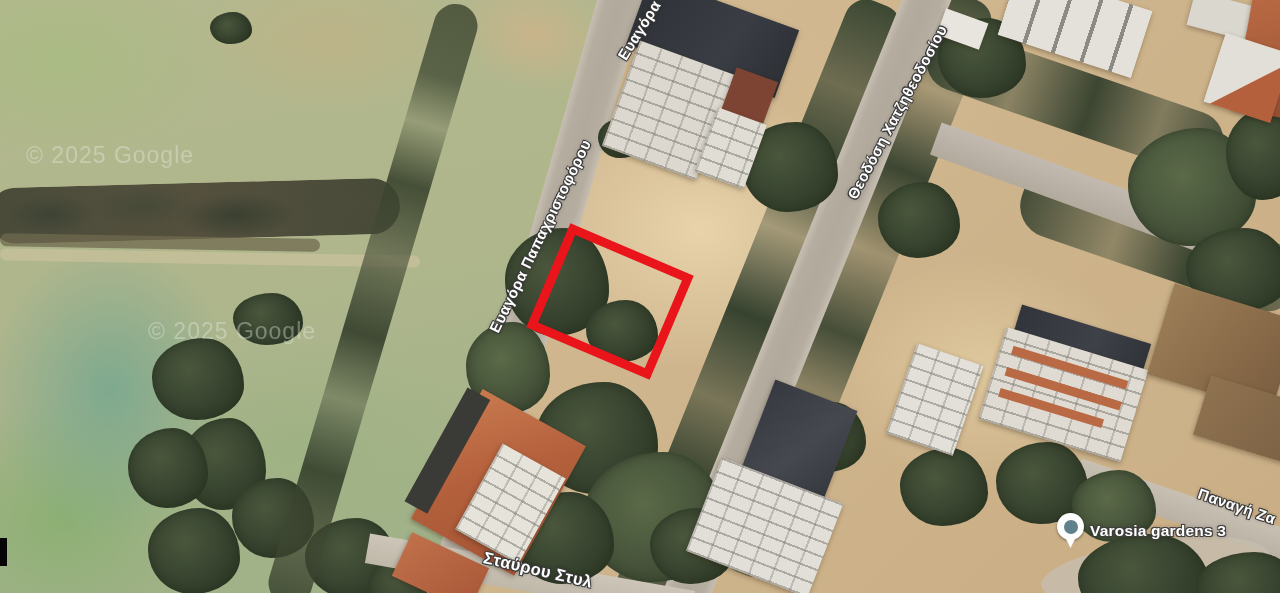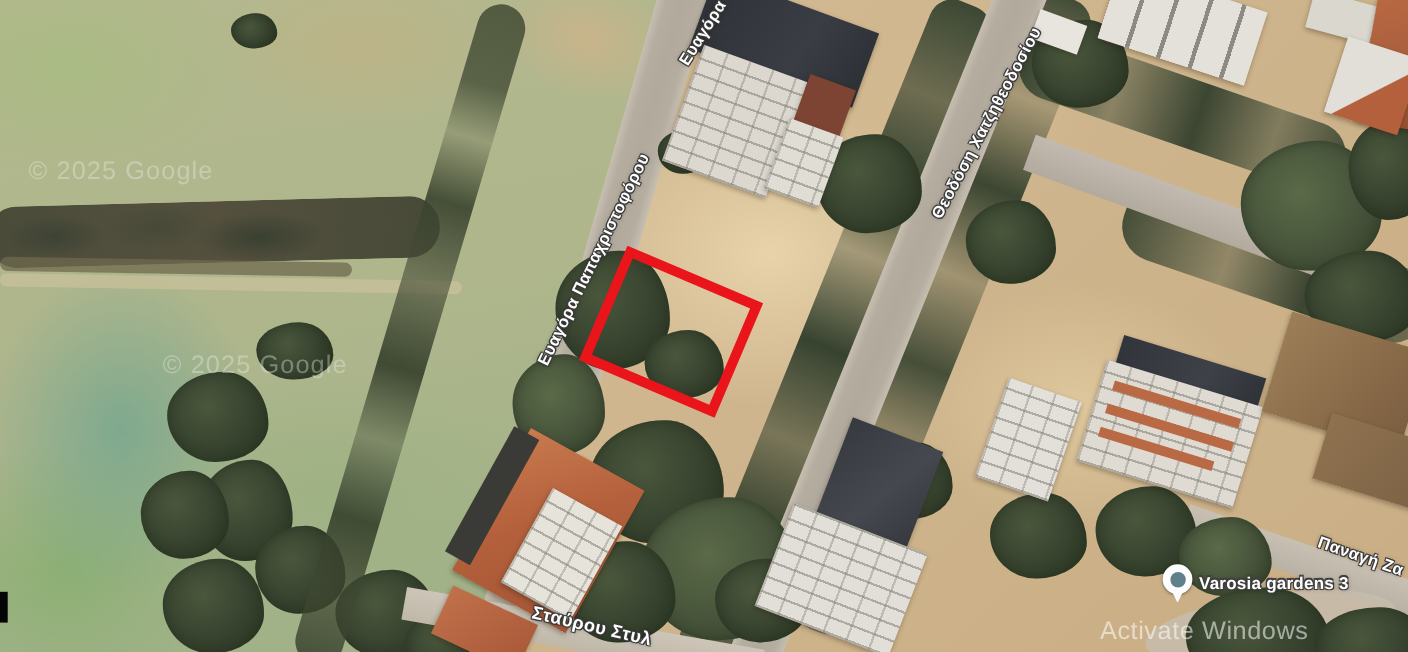--- a/index.html
+++ b/index.html
@@ -198,21 +198,20 @@
 
   <div class="abs bldg" style="left:1158px;top:300px;width:130px;height:95px;transform:rotate(17deg);background:linear-gradient(115deg,#9c7e58,#8a6c4a 55%,#7a5d40);"></div>
   <div class="abs bldg" style="left:1200px;top:388px;width:95px;height:62px;transform:rotate(17deg);background:linear-gradient(115deg,#8f7350,#7d6245);"></div>
 
   <div class="abs bldg" style="left:398px;top:548px;width:85px;height:48px;transform:rotate(25deg);background:linear-gradient(120deg,#c0704a,#a85837);"></div>
 
   <div class="abs plot-highlight"></div>
 
   <div class="abs watermark" style="left:26px;top:142px;">© 2025 Google</div>
   <div class="abs watermark" style="left:148px;top:318px;">© 2025 Google</div>
-  <div class="abs activate" style="left:1000px;top:560px;">Activate Windows</div>
 
   <div class="abs street-label" style="left:639px;top:30px;font-size:15px;transform:translate(-50%,-50%) rotate(-58deg);">Ευαγόρα</div>
   <div class="abs street-label" style="left:540px;top:236px;font-size:15px;transform:translate(-50%,-50%) rotate(-64deg);">Ευαγόρα Παπαχριστοφόρου</div>
   <div class="abs street-label" style="left:897px;top:112px;font-size:15px;transform:translate(-50%,-50%) rotate(-62deg);">Θεοδόση Χατζηθεοδοσίου</div>
   <div class="abs street-label" style="left:538px;top:570px;font-size:16.5px;transform:translate(-50%,-50%) rotate(13deg);">Σταύρου Στυλ</div>
   <div class="abs street-label" style="left:1237px;top:506px;font-size:15px;transform:translate(-50%,-50%) rotate(19deg);">Παναγή Ζα</div>
 
   <div class="abs" style="left:1057px;top:513px;width:27px;height:36px;">
     <div class="abs pin-head">
       <div class="abs pin-inner"></div>

